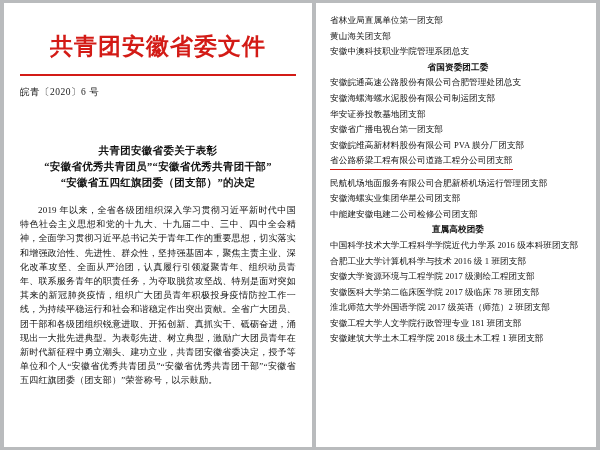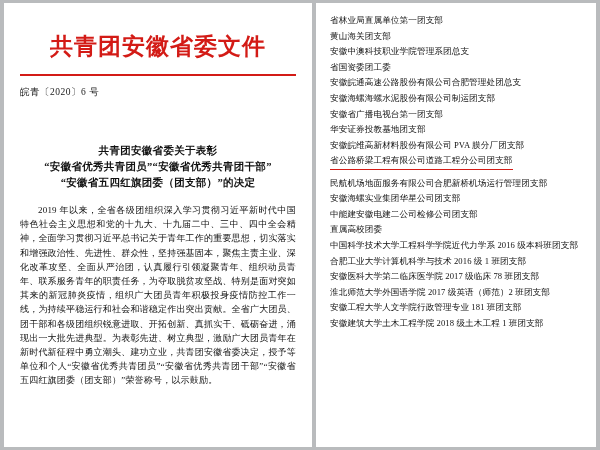--- a/index.html
+++ b/index.html
@@ -90,21 +90,22 @@
     font-size: 8.6px;
     line-height: 15.6px;
     color: #111;
     letter-spacing: 0.1px;
   }
   .list .item {
     white-space: nowrap;
     overflow: hidden;
   }
   .list .item.bold {
-    font-weight: normal;
+    font-weight: bold;
+    text-align: center;
   }
   .list .item.underlined {
     display: inline-block;
     border-bottom: 1.2px solid #d31b16;
     padding-bottom: 0px;
   }
   .row-underline {
     line-height: 15.6px;
     text-decoration: underline;
   }
@@ -134,33 +135,34 @@
       <div>
         <div class="item">省林业局直属单位第一团支部</div>
         <div class="item">黄山海关团支部</div>
         <div class="item">安徽中澳科技职业学院管理系团总支</div>
       </div>
 
       <div>
         <div class="item bold">省国资委团工委</div>
         <div class="item">安徽皖通高速公路股份有限公司合肥管理处团总支</div>
         <div class="item">安徽海螺海螺水泥股份有限公司制运团支部</div>
+        <div class="item">华安证券投教基地团支部</div>
         <div class="item">安徽省广播电视台第一团支部</div>
-        <div class="item">华安证券投教基地团支部</div>
         <div class="item">安徽皖维高新材料股份有限公司 PVA 膜分厂团支部</div>
         <div class="row-underline"><span class="item underlined">省公路桥梁工程有限公司道路工程分公司团支部</span></div>
         <div class="item">民航机场地面服务有限公司合肥新桥机场运行管理团支部</div>
         <div class="item">安徽海螺实业集团华星公司团支部</div>
         <div class="item">中能建安徽电建二公司检修公司团支部</div>
       </div>
 
       <div>
         <div class="item bold">直属高校团委</div>
         <div class="item">中国科学技术大学工程科学学院近代力学系 2016 级本科班团支部</div>
         <div class="item">合肥工业大学计算机科学与技术 2016 级 1 班团支部</div>
+        <div class="item">安徽大学资源环境与工程学院 2017 级测绘工程团支部</div>
         <div class="item">安徽医科大学第二临床医学院 2017 级临床 78 班团支部</div>
         <div class="item">淮北师范大学外国语学院 2017 级英语（师范）2 班团支部</div>
         <div class="item">安徽工程大学人文学院行政管理专业 181 班团支部</div>
         <div class="item">安徽建筑大学土木工程学院 2018 级土木工程 1 班团支部</div>
       </div>
 
     </div>
   </div>
 
 </div>

